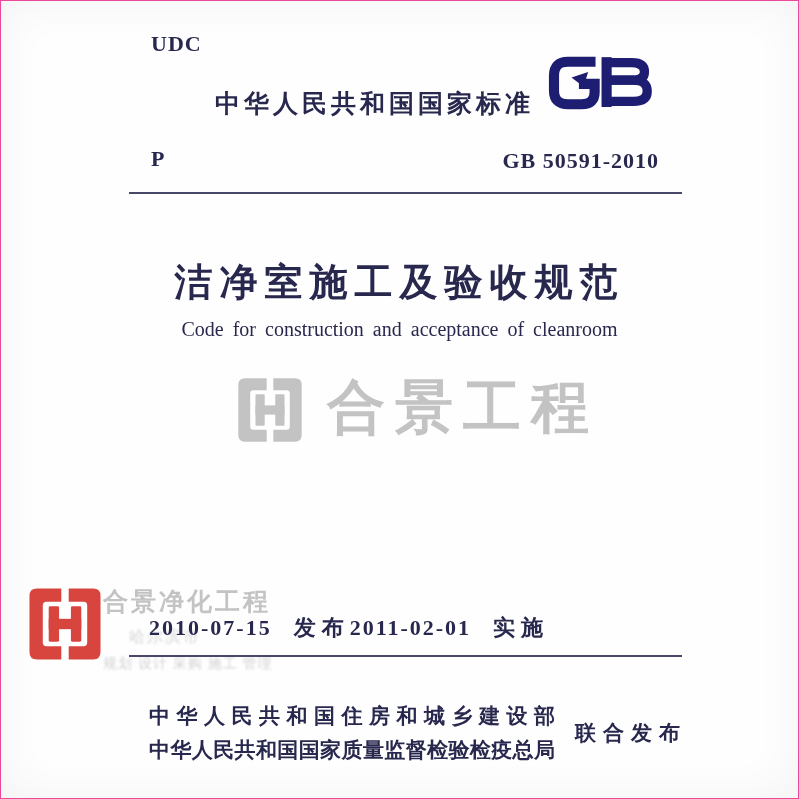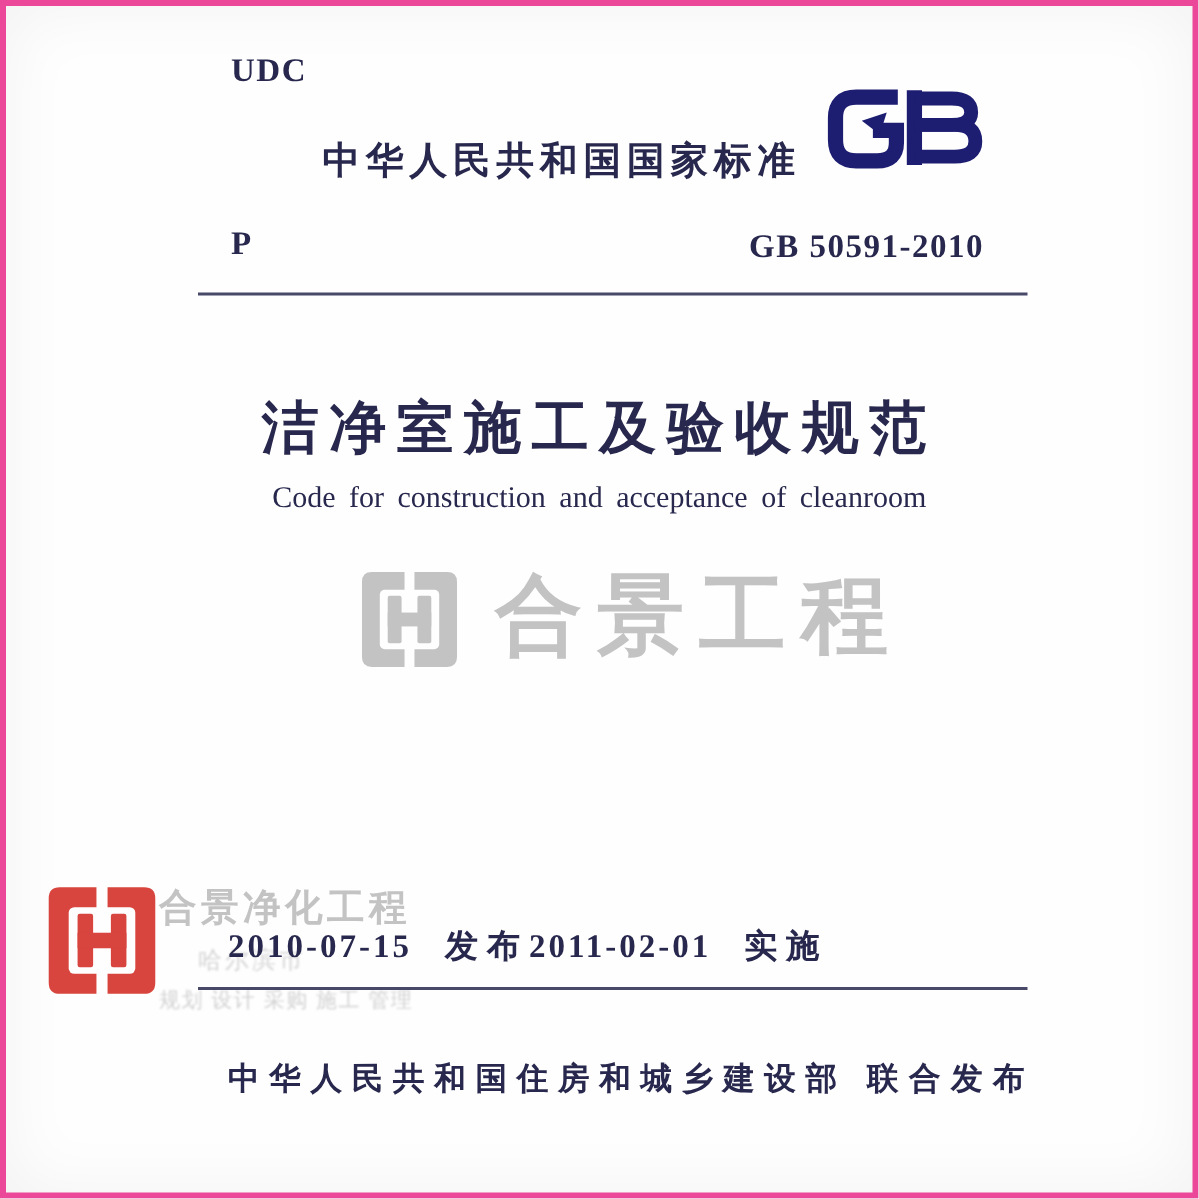--- a/index.html
+++ b/index.html
@@ -5,21 +5,21 @@
   html,body{margin:0;padding:0;background:#e9e9e9;}
   .page{
     position:relative;
     width:799px;height:799px;
     margin:0 auto;
     background:#fefefe;
     overflow:hidden;
     font-family:"Liberation Serif","DejaVu Serif",serif;
     color:var(--ink,#28284e);
     box-shadow:inset 0 0 46px rgba(0,0,0,0.05);
-    border:4px solid #ec4899;
+    border:1px solid #ec4899;
     box-sizing:border-box;
   }
   .abs{position:absolute;}
   
   .udc{left:150px;top:30px;font-size:22px;font-weight:bold;letter-spacing:1px;}
   .std-label{left:100px;right:150px;top:86px;text-align:center;
     font-size:25px;font-weight:bold;letter-spacing:4px;}
   .gb-logo{left:540px;top:46px;width:122px;height:72px;color:var(--gb-navy,#1d1d72);}
   .doc-class{left:150px;top:145px;font-size:22px;font-weight:bold;}
   .std-number{right:139px;top:147px;font-size:22px;font-weight:bold;letter-spacing:1px;}
@@ -126,17 +126,18 @@
     </span>
     <span>
       <span class="d">2011-02-01</span><span class="lbl">实施</span>
     </span>
   </div>
   <div class="abs rule rule2"></div>
 
   <div class="abs pub-block">
     <div class="pub-lines">
       <div class="pub-line">中华人民共和国住房和城乡建设部</div>
+      <div class="pub-line">中华人民共和国国家质量监督检验检疫总局</div>
     </div>
     <div class="joint">联合发布</div>
   </div>
 
 </div>
 
 </body></html>

